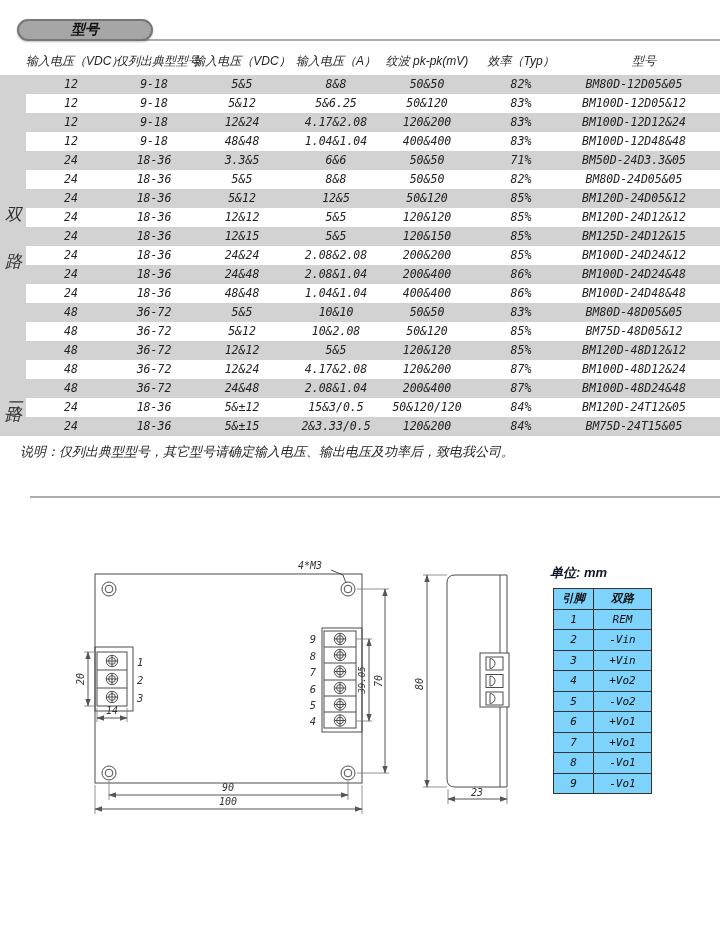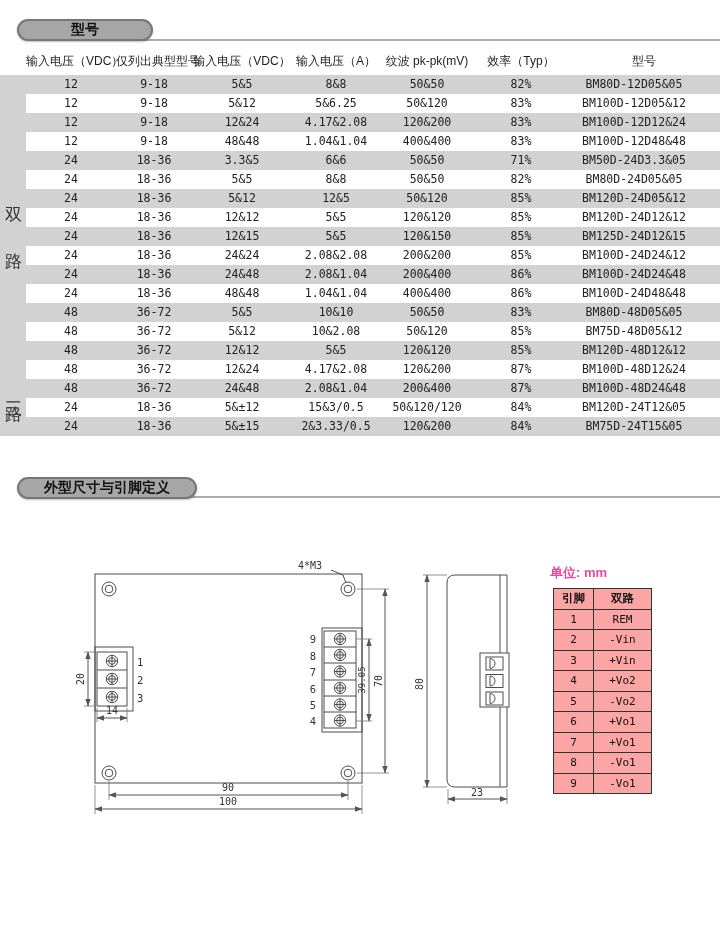--- a/index.html
+++ b/index.html
@@ -2,21 +2,21 @@
 <html style="--stripe: #d2d2d2; --pill: #a6a6a6;"><head>
 <meta charset="utf-8">
 <style>
   * { margin:0; padding:0; box-sizing:border-box; }
   html,body { background:#fff; }
   body {
     width:720px; height:933px;
     font-family:"Liberation Sans","DejaVu Sans",sans-serif;
     color:#2a2a2a;
   }
-  .page { position:relative; width:720px; height:933px; background:#fff; overflow:hidden; }
+  .page { position:relative; width:720px; height:933px; background:#fff; overflow:hidden;font-style:italic; }
 
   
   .rule { position:absolute; left:30px; right:0; height:2px; background:#adadad; z-index:1; }
   .rule1 { top:39px; } .rule2 { top:496px; }
   .pill {
     position:absolute; height:22px; border-radius:12px;
     background:var(--pill,#a6a6a6); border:2px solid #777;
     display:flex; align-items:center; justify-content:center;
     font-size:14px; font-weight:bold; color:#111; z-index:2;
     box-shadow:0 1px 2px rgba(0,0,0,.25);
@@ -54,23 +54,23 @@
 
   
   svg.outline { position:absolute; left:0; top:545px; z-index:1; }
   svg.outline text {
     font-family:"DejaVu Sans Mono","Liberation Mono",monospace;
     font-size:10.5px; fill:#333;
   }
   svg.outline .dimtxt { font-size:10px; }
   svg.outline .small { font-size:9px; }
 
-  .unit { position:absolute; left:550px; top:564px; font-size:13px; font-weight:bold; color:#ec4899; }
+  .unit { position:absolute; left:550px; top:564px; font-size:13px; font-weight:bold; color:#0f172a; }
   table.pins {
-    position:absolute; left:553px; top:588px; border-collapse:collapse; background:#fca5a5;
+    position:absolute; left:553px; top:588px; border-collapse:collapse; background:#7dd3fc;
   }
   table.pins th, table.pins td {
     border:1px solid #333; height:20.5px; text-align:center; vertical-align:middle;
     font-size:11.5px; color:#111; padding:0 2px;
   }
   table.pins td { font-family:"DejaVu Sans Mono","Liberation Mono",monospace; font-size:11px; }
   table.pins col.c1 { width:40px; } table.pins col.c2 { width:58px; }
 </style>
 </head>
 <body>
@@ -295,25 +295,23 @@
           <td>120&amp;200</td>
           <td>84%</td>
           <td>BM75D-24T15&amp;05</td>
         </tr>
       </tbody>
   </table>
 
   <div class="grp grp1">双路</div>
   <div class="grp grp2">三路</div>
 
+  <div class="note">说明：仅列出典型型号，其它型号请确定输入电压、输出电压及功率后，致电我公司。</div>
 
   <div class="rule rule2"></div>
-  <div class="pill pill2">
-    <span>外型尺寸与引脚定义</span>
-  </div>
 
   <svg class="outline" width="720" height="300" viewBox="0 545 720 300">
     <defs>
       <marker id="arw" markerWidth="9" markerHeight="8" refX="7" refY="4" orient="auto-start-reverse" markerUnits="userSpaceOnUse">
         <path d="M0,1.3 L7.5,4 L0,6.7 Z" fill="#555"></path>
       </marker>
       <g id="hole">
           <circle r="7" fill="none" stroke="#4d4d4d"></circle>
           <circle r="3.8" fill="none" stroke="#4d4d4d"></circle>
         </g>

